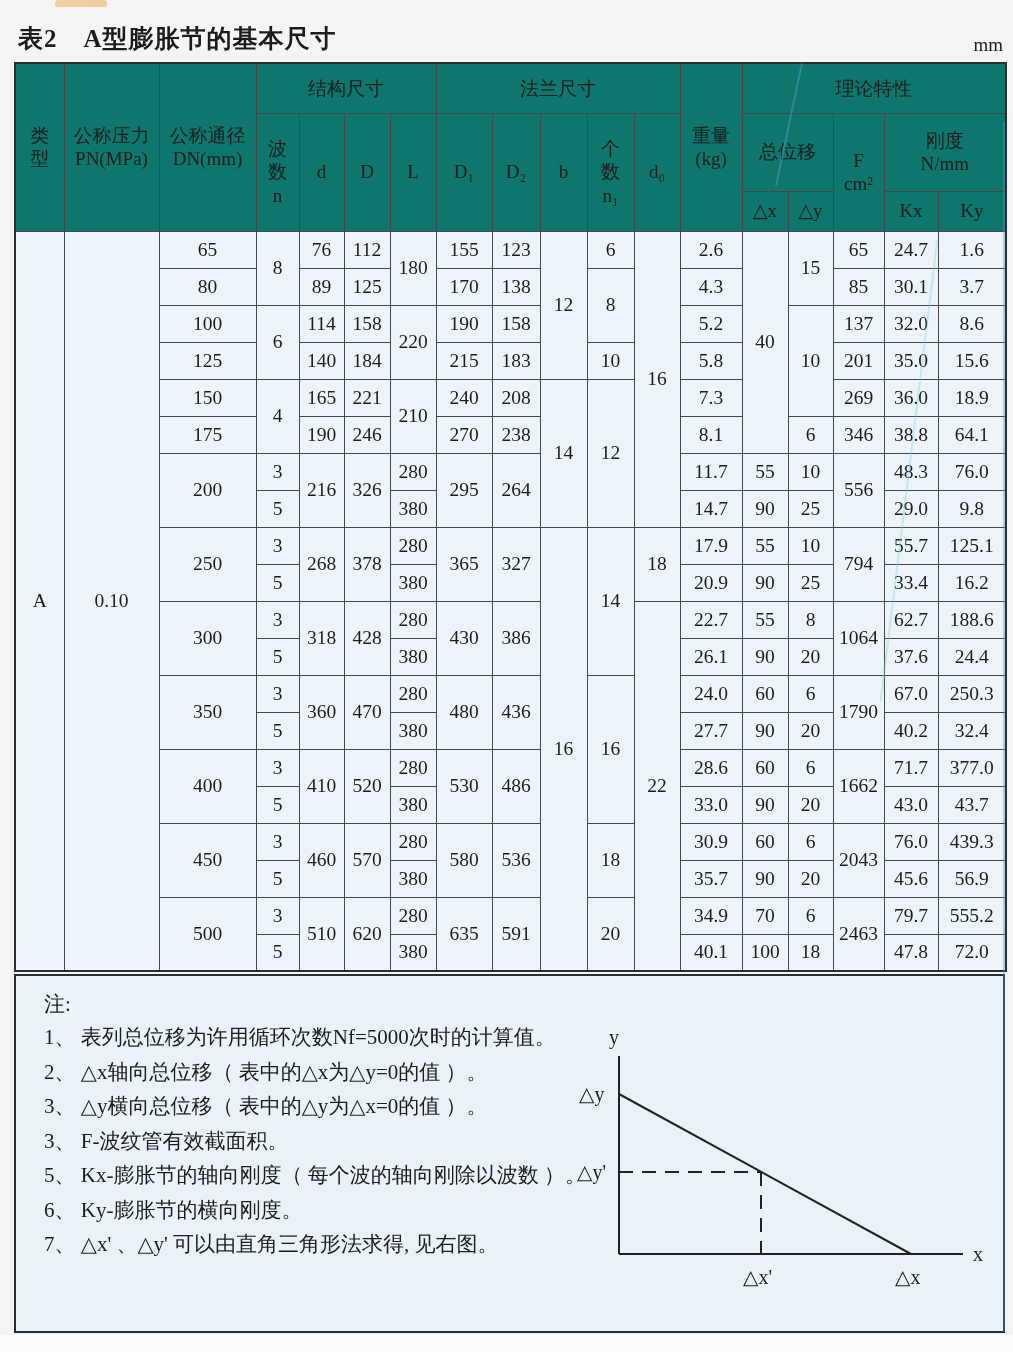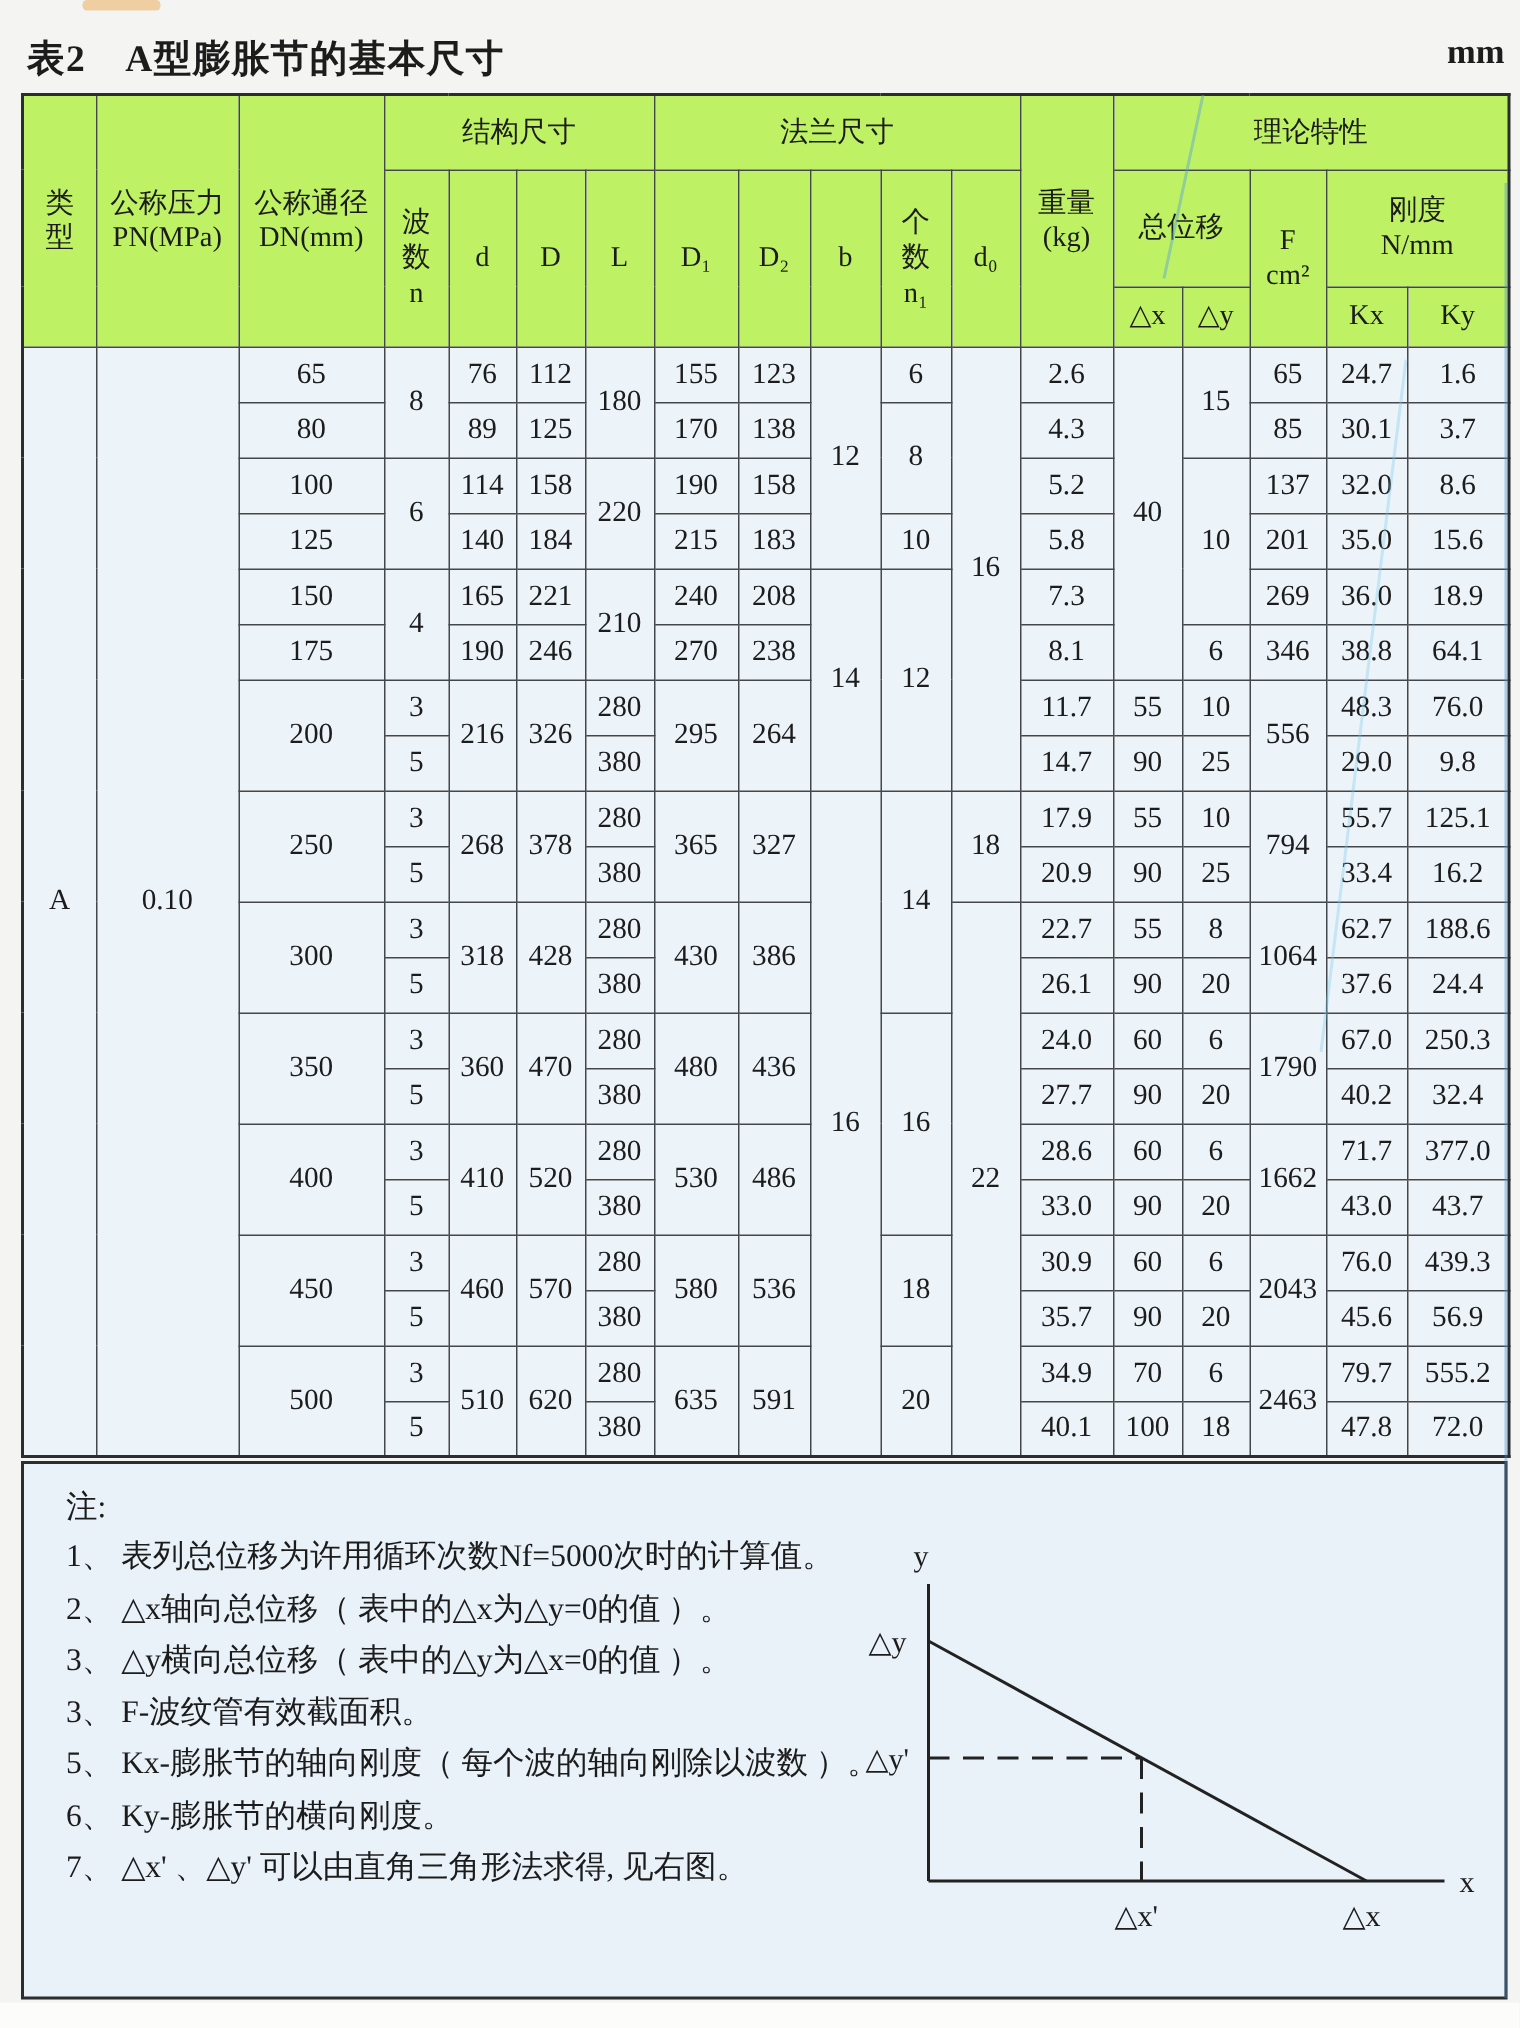--- a/index.html
+++ b/index.html
@@ -10,36 +10,36 @@
     color:#1c1c1c;
     position:relative;
     overflow:hidden;
   }
   .page{position:absolute;inset:0;}
   .title-row{
     position:absolute;left:18px;top:22px;right:10px;height:36px;
     display:flex;justify-content:space-between;align-items:flex-start;
   }
   .page-title{font-size:25px;font-weight:bold;letter-spacing:1px;}
-  .unit-label{font-size:23px;font-weight:bold;}
+  .unit-label{font-size:19px;font-weight:normal;margin-top:12px;}
   table.dim{
     position:absolute;left:14px;top:62px;
     border-collapse:collapse;table-layout:fixed;
     width:991px;
     border:2px solid #2b2d30;
   }
   table.dim th,table.dim td{
     border:1px solid #43474b;
     text-align:center;vertical-align:middle;
     padding:0 1px;
     font-family:"Liberation Serif","DejaVu Serif",serif;
     overflow:hidden;
   }
   table.dim thead th{
-    background:#bef264;
+    background:#0f766e;
     font-weight:normal;
     font-size:19px;
     white-space:pre-line;
     line-height:1.22;
   }
   table.dim tbody td{
     background:#ecf4f9;
     font-size:19.5px;
   }
   tr.h-group{height:50px;}

